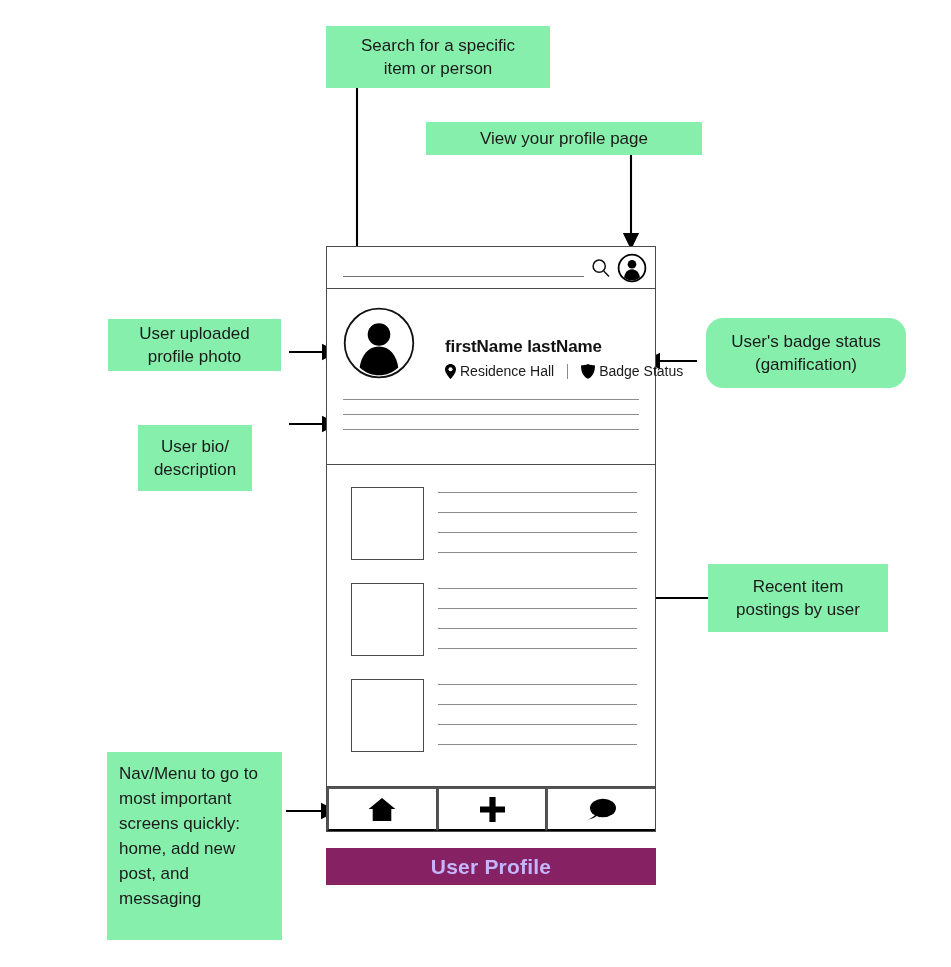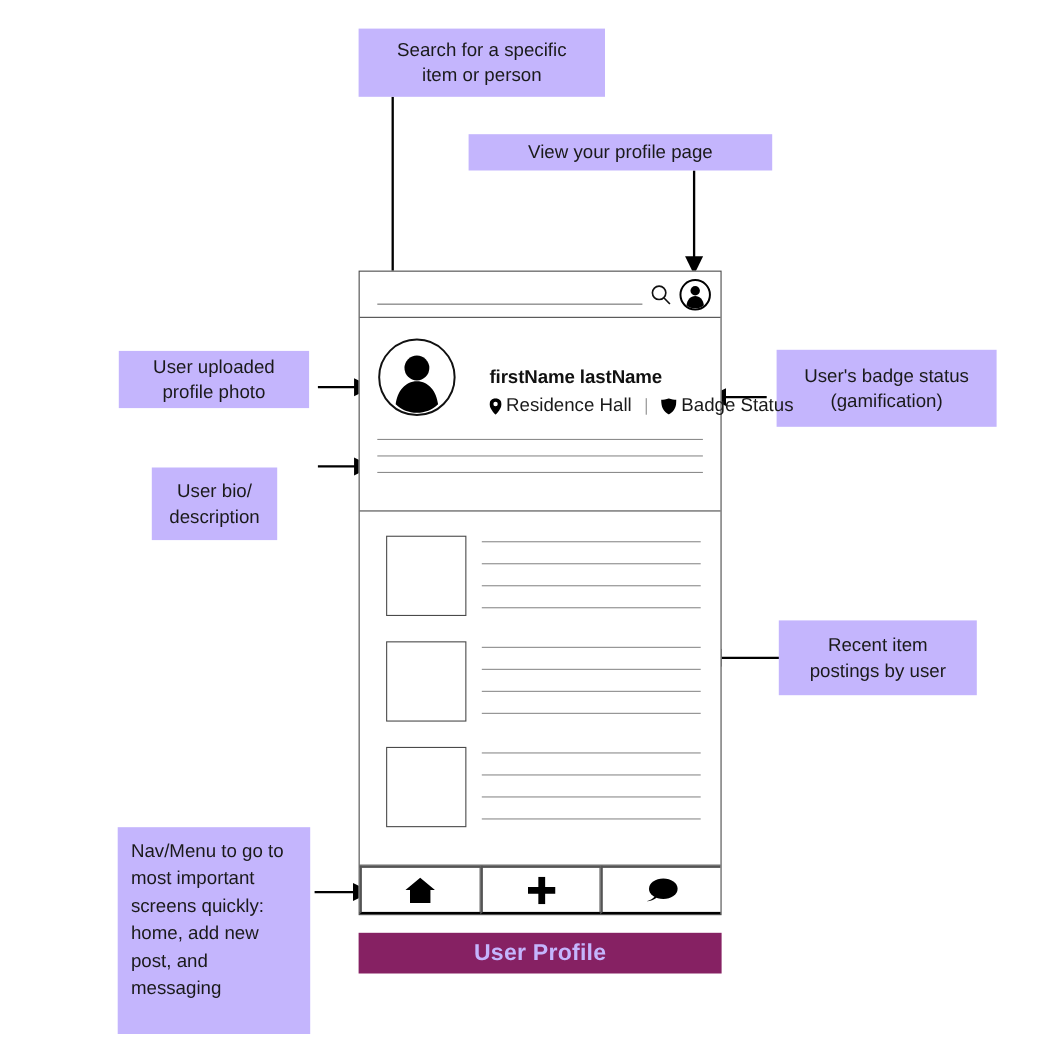--- a/index.html
+++ b/index.html
@@ -11,21 +11,21 @@
     background: #ffffff;
     font-family: "Liberation Sans", sans-serif;
     overflow: hidden;
     position: relative;
   }
   #stage { position: absolute; inset: 0; }
 
   
   .callout {
     position: absolute;
-    background: #c4b5fd;
+    background: #86efac;
     color: #1a1a1a;
     font-size: 17px;
     line-height: 23px;
     text-align: center;
     display: flex;
     align-items: center;
     justify-content: center;
     padding: 6px 10px;
     white-space: pre-line;
   }
@@ -96,21 +96,21 @@
     font-size: 17px;
     font-weight: bold;
     color: #111;
     letter-spacing: -0.1px;
     margin-bottom: 6px;
     white-space: nowrap;
   }
   #profile-subrow {
     display: flex;
     align-items: center;
-    font-size: 17px;
+    font-size: 14px;
     color: #1a1a1a;
     white-space: nowrap;
   }
   .meta-item { display: flex; align-items: center; gap: 4px; }
   .meta-sep {
     width: 1px; height: 15px; background: #8a8a8a;
     margin: 0 13px;
   }
   #bio-lines { margin-top: 20px; }
   #bio-lines .ph-line {
@@ -196,21 +196,21 @@
 item or person</div>
 
   <div class="callout" style="left:426px; top:122px; width:276px; height:33px;">View your profile page</div>
 
   <div class="callout" style="left:108px; top:319px; width:173px; height:52px;">User uploaded
 profile photo</div>
 
   <div class="callout" style="left:138px; top:425px; width:114px; height:66px;">User bio/
 description</div>
 
-  <div class="callout" style="left:706px; top:318px; width:200px; height:70px;">User's badge status
+  <div class="callout" style="left:706px; top:318px; width:200px; height:70px;border-radius:17px;">User's badge status
 (gamification)</div>
 
   <div class="callout" style="left:708px; top:564px; width:180px; height:68px;">Recent item
 postings by user</div>
 
   <div class="callout left-align" style="left:107px; top:752px; width:175px; height:188px;">Nav/Menu to go to most important screens quickly: home, add new post, and messaging</div>
 
   <div id="phone">
 
     <div id="search-row">

